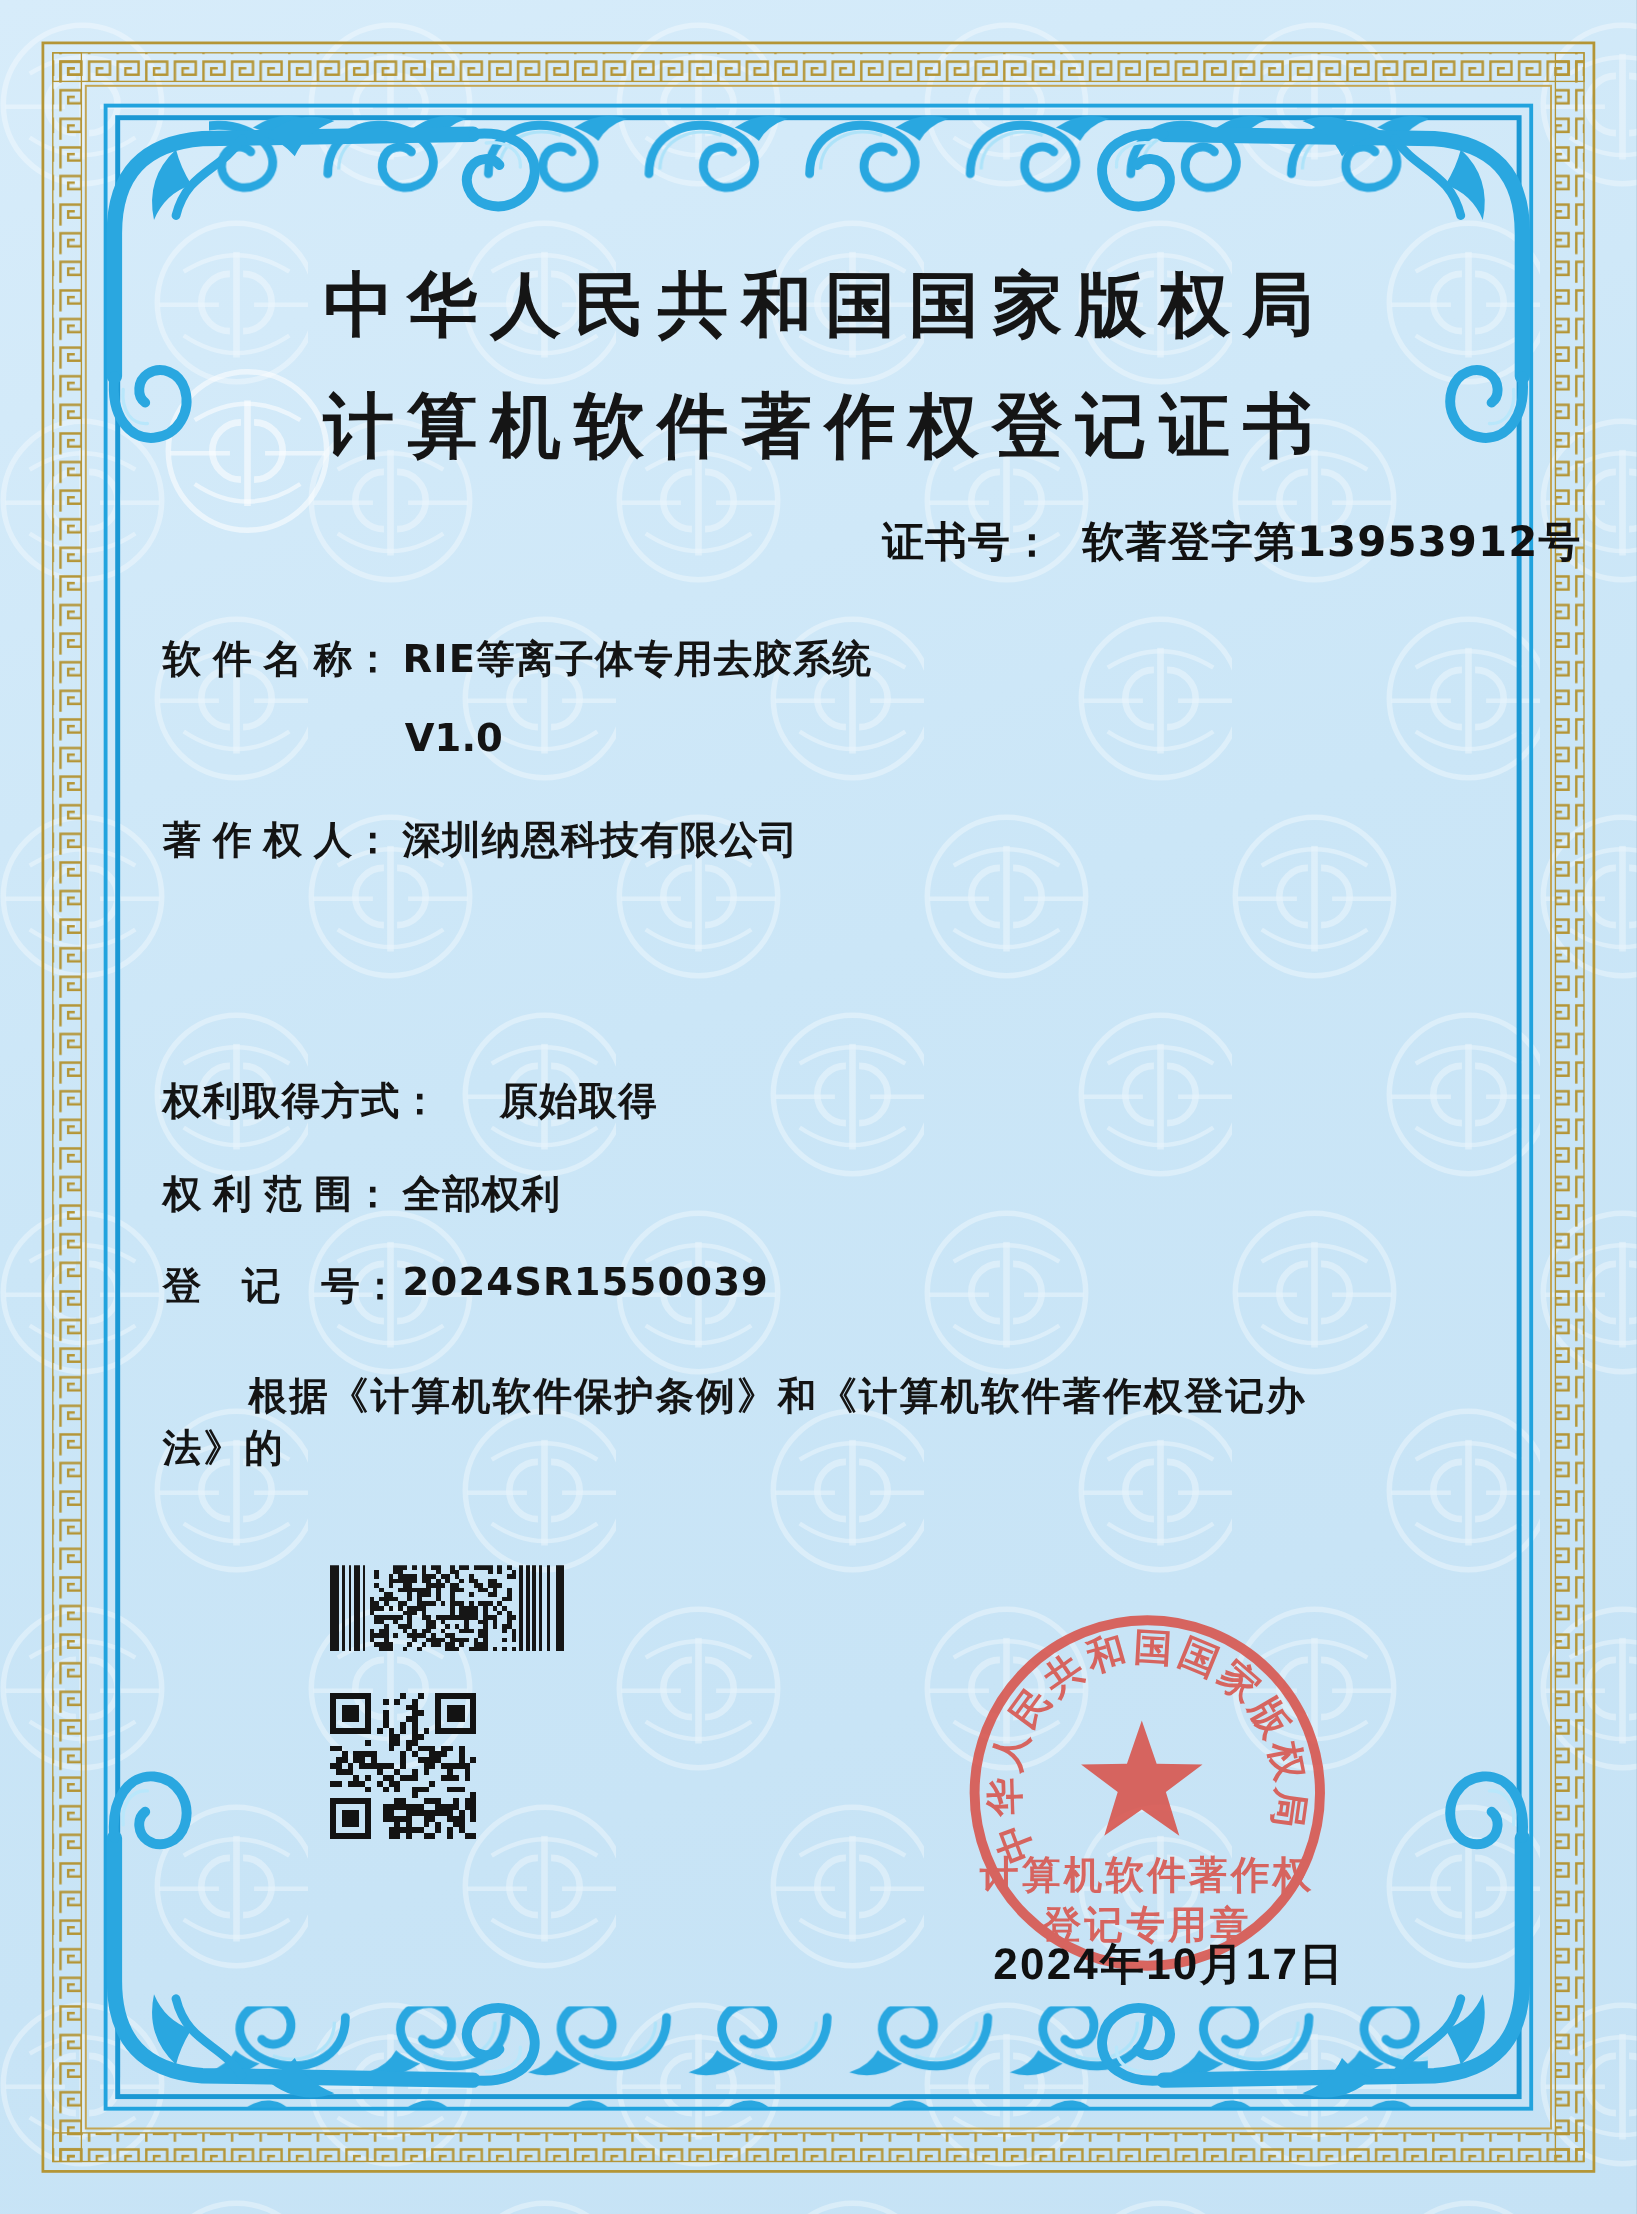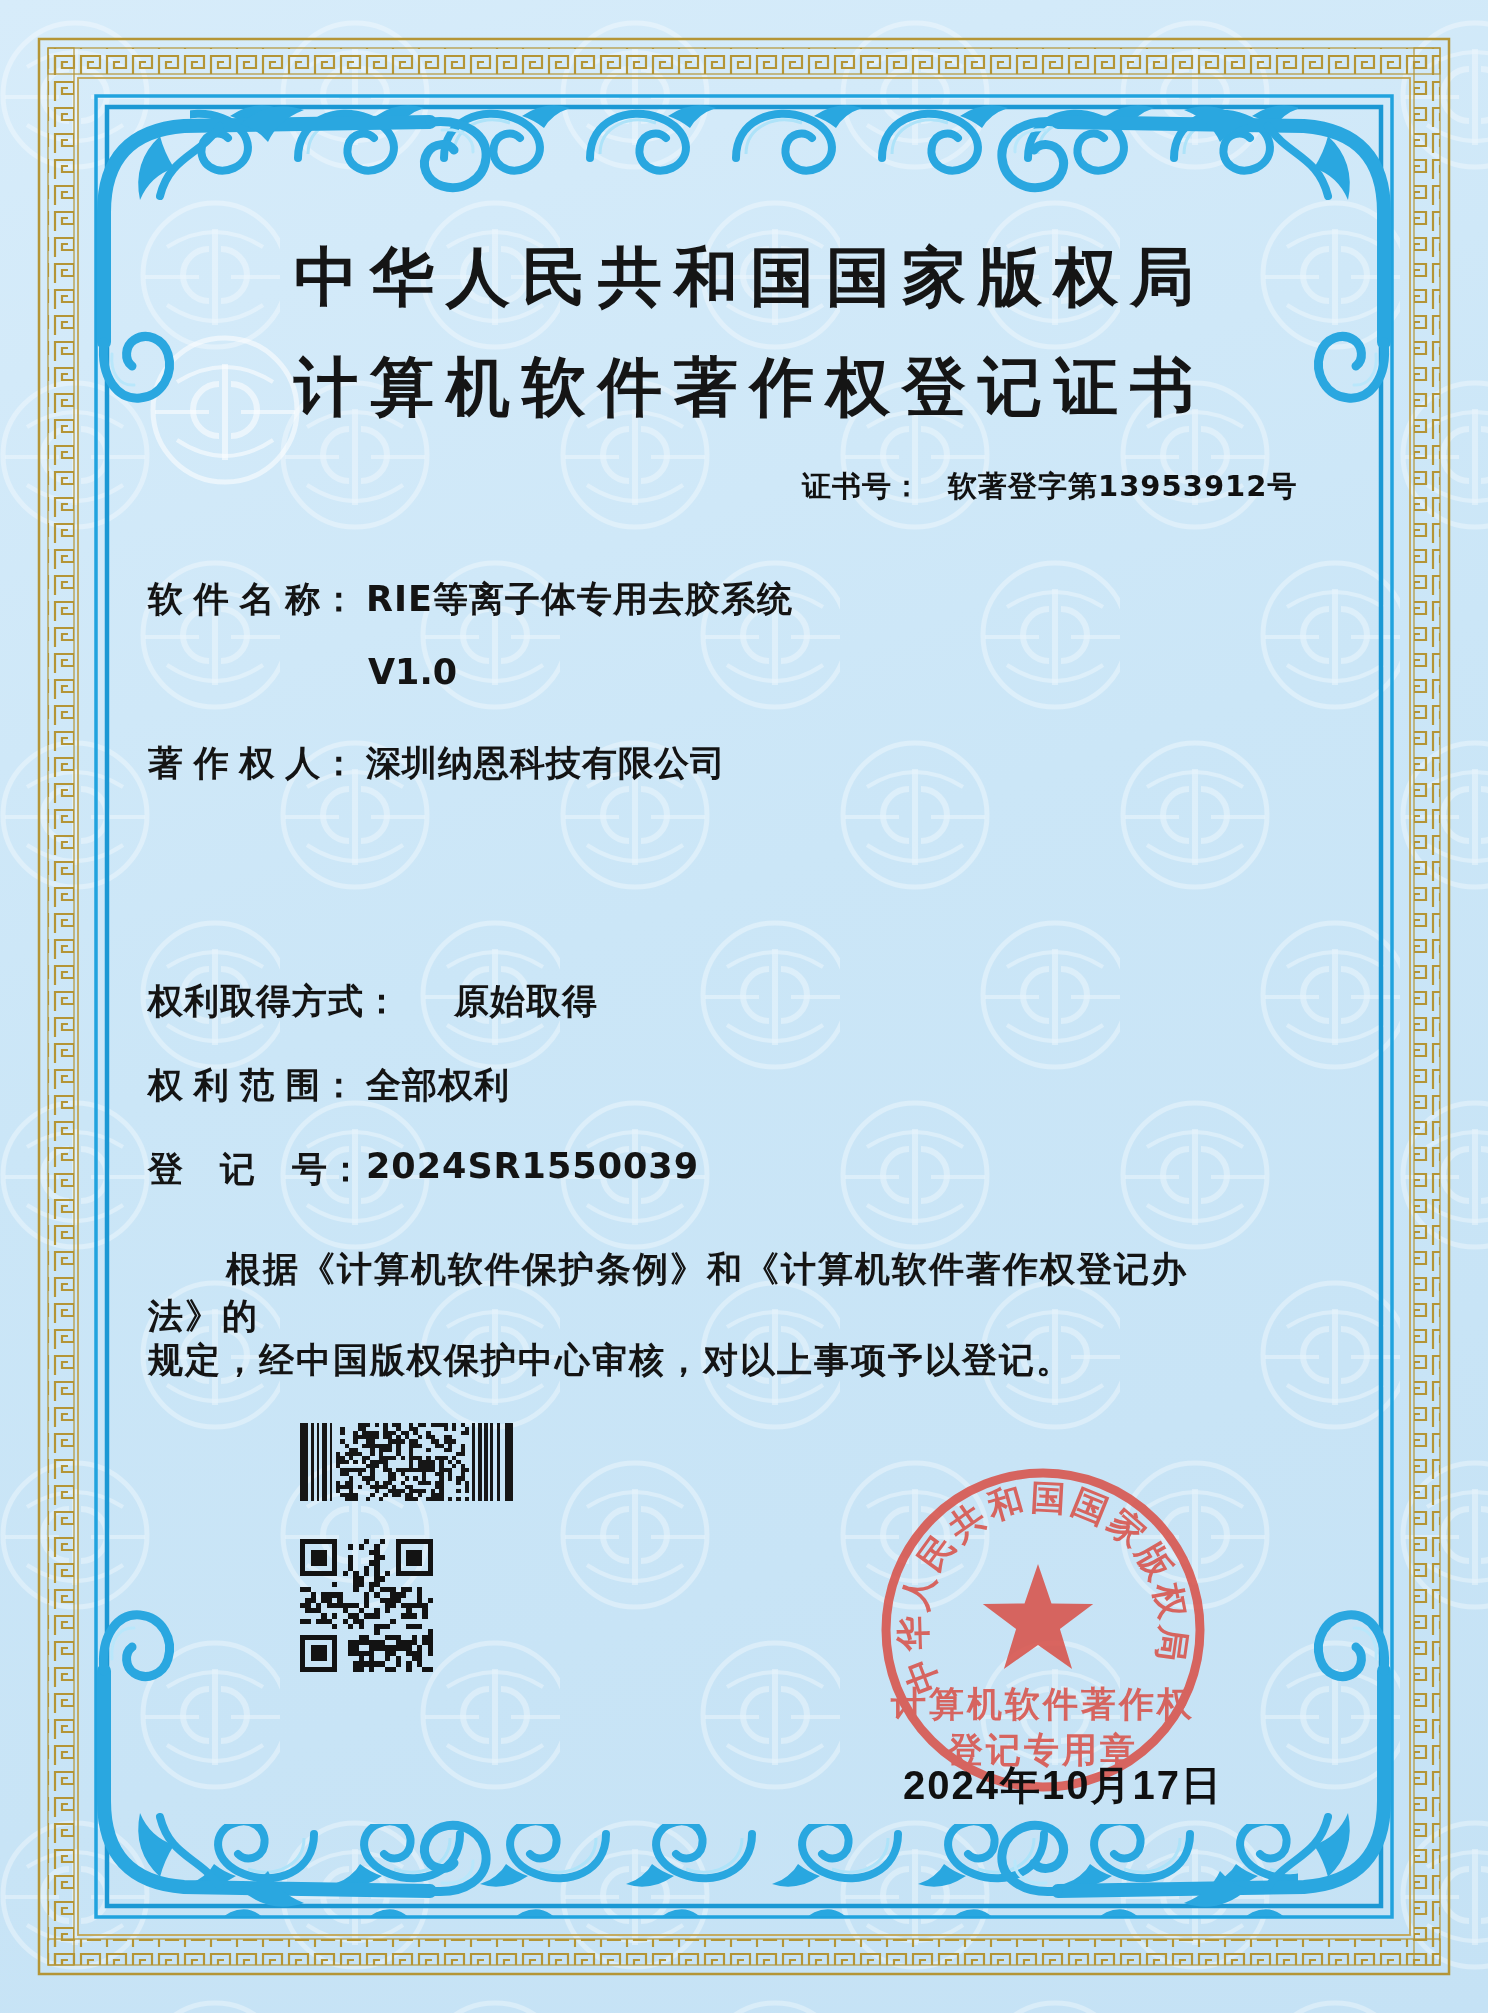--- a/index.html
+++ b/index.html
@@ -2,21 +2,21 @@
 <html><head>
 <meta charset="utf-8">
 <style>
   html,body{margin:0;padding:0;background:#9fb6c6;}
   .page{position:relative;width:1488px;height:2013px;margin:0 auto;overflow:hidden;
         background:linear-gradient(160deg,#d7ecfa 0%,#cbe6f7 45%,#c5e2f5 100%);
         font-family:"DejaVu Sans","Liberation Sans",sans-serif;color:#1b1b1b;}
   .abs{position:absolute;}
   .title{left:0;right:0;text-align:center;font-family:"DejaVu Serif","Liberation Serif",serif;
          font-weight:700;font-size:64px;letter-spacing:12px;padding-left:12px;color:#151515;}
-  .certno{left:802px;top:467px;font-size:29px;font-weight:700;letter-spacing:1px;color:#111;}
+  .certno{left:802px;top:467px;font-size:38px;font-weight:700;letter-spacing:1px;color:#111;}
   .certno .val{margin-left:26px;}
   .frow{left:148px;font-size:35px;font-weight:700;letter-spacing:1px;color:#141414;
         display:flex;align-items:flex-start;}
   .frow .lab{display:inline-block;width:218px;flex:0 0 auto;font-family:Liberation Serif, serif;}
   .frow.widelab .lab{width:306px;}
   .frow .val{font-weight:700;}
   .val2{left:368px;font-size:35px;font-weight:600;color:#141414;margin-top:11px;}
   .stmt{left:148px;width:1046px;font-size:35px;font-weight:600;letter-spacing:2px;color:#141414;}
   .stmt.ind{text-indent:78px;}
   .date{left:903px;top:1758px;font-size:40px;font-weight:600;letter-spacing:2px;color:#101010;
@@ -139,21 +139,20 @@
     <span class="lab">权利取得方式：</span>
     <span class="val">原始取得</span>
   </div>
 
   <div class="abs frow" style="top:1146px">
     <span class="lab">登　记　号：</span>
     <span class="val">2024SR1550039</span>
   </div>
 
   <div class="abs stmt ind" style="top:1246px">根据《计算机软件保护条例》和《计算机软件著作权登记办法》的</div>
-  <div class="abs stmt" style="top:1337px">规定，经中国版权保护中心审核，对以上事项予以登记。</div>
 
   <svg id="barcode-svg" class="abs codebox" style="left:300px;top:1423px" width="213" height="78" viewBox="0 0 213 78" preserveAspectRatio="none" fill="#161616" shape-rendering="crispEdges">
       <rect x="0" y="0" width="8" height="78"></rect>
       <rect x="11" y="0" width="3" height="78"></rect>
       <rect x="17" y="0" width="2" height="78"></rect>
       <rect x="22" y="0" width="5" height="78"></rect>
       <rect x="30" y="0" width="2" height="78"></rect>
       <rect x="36" y="28.770000000000003" width="4.3" height="4.11"></rect>
       <rect x="36" y="32.88" width="4.3" height="4.11"></rect>
       <rect x="36" y="36.99" width="4.3" height="4.11"></rect>

